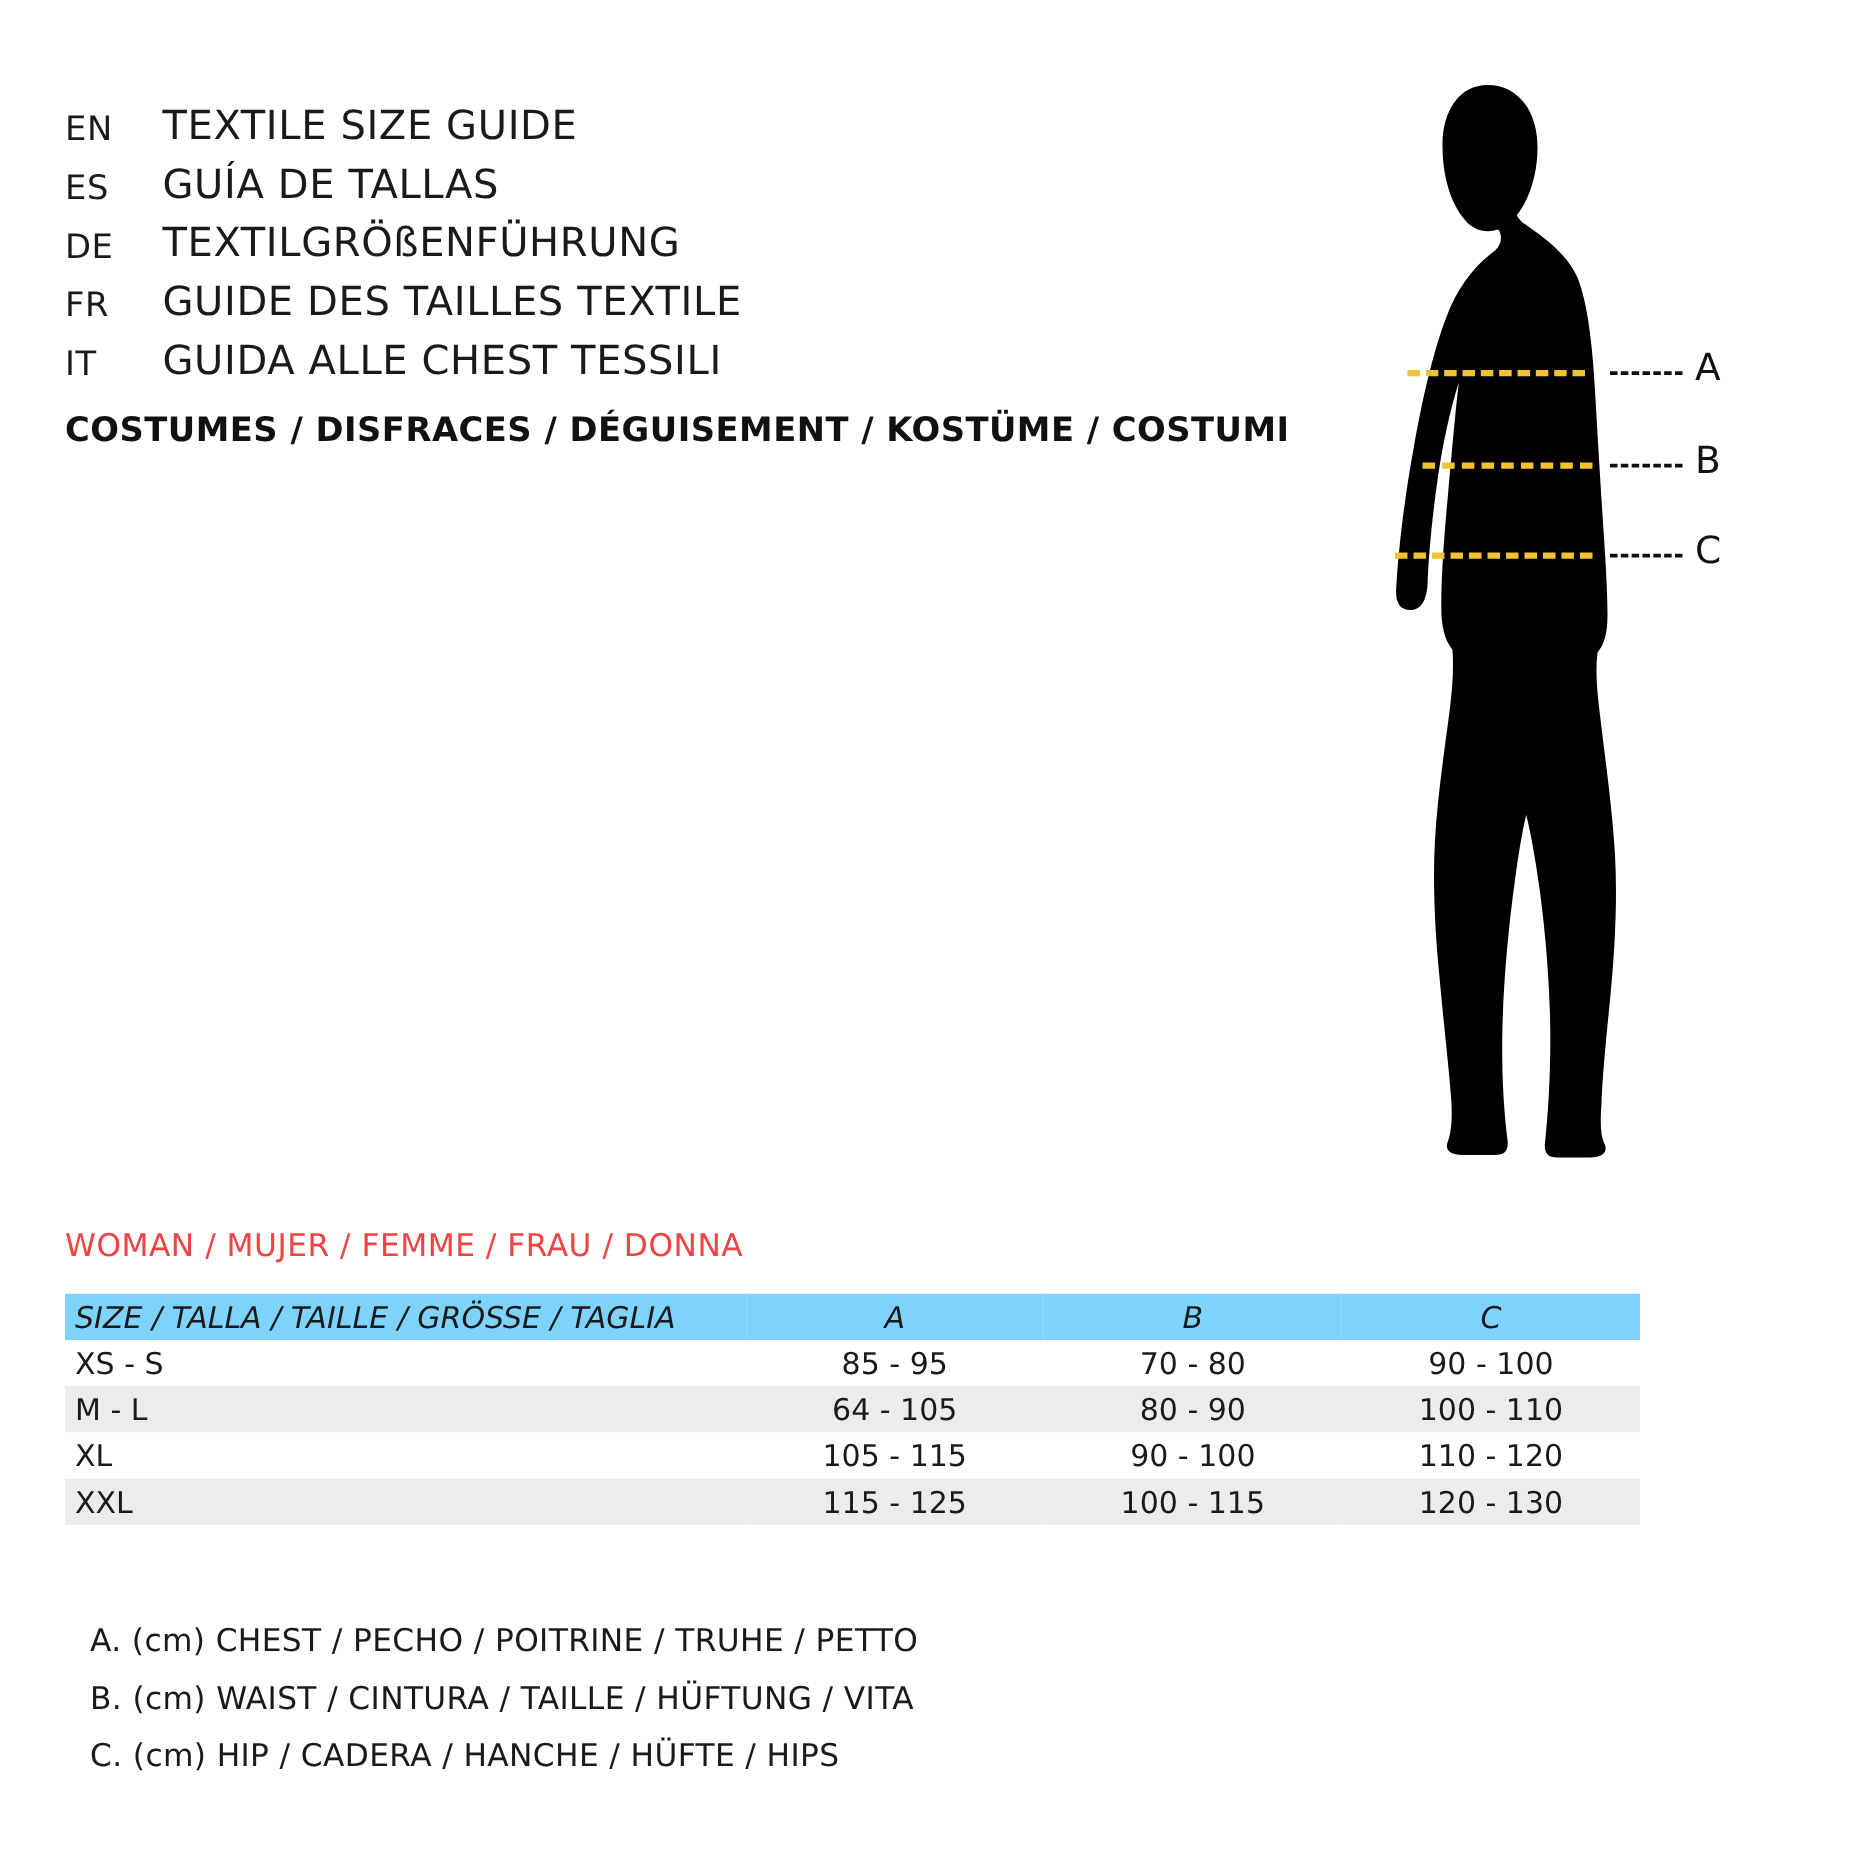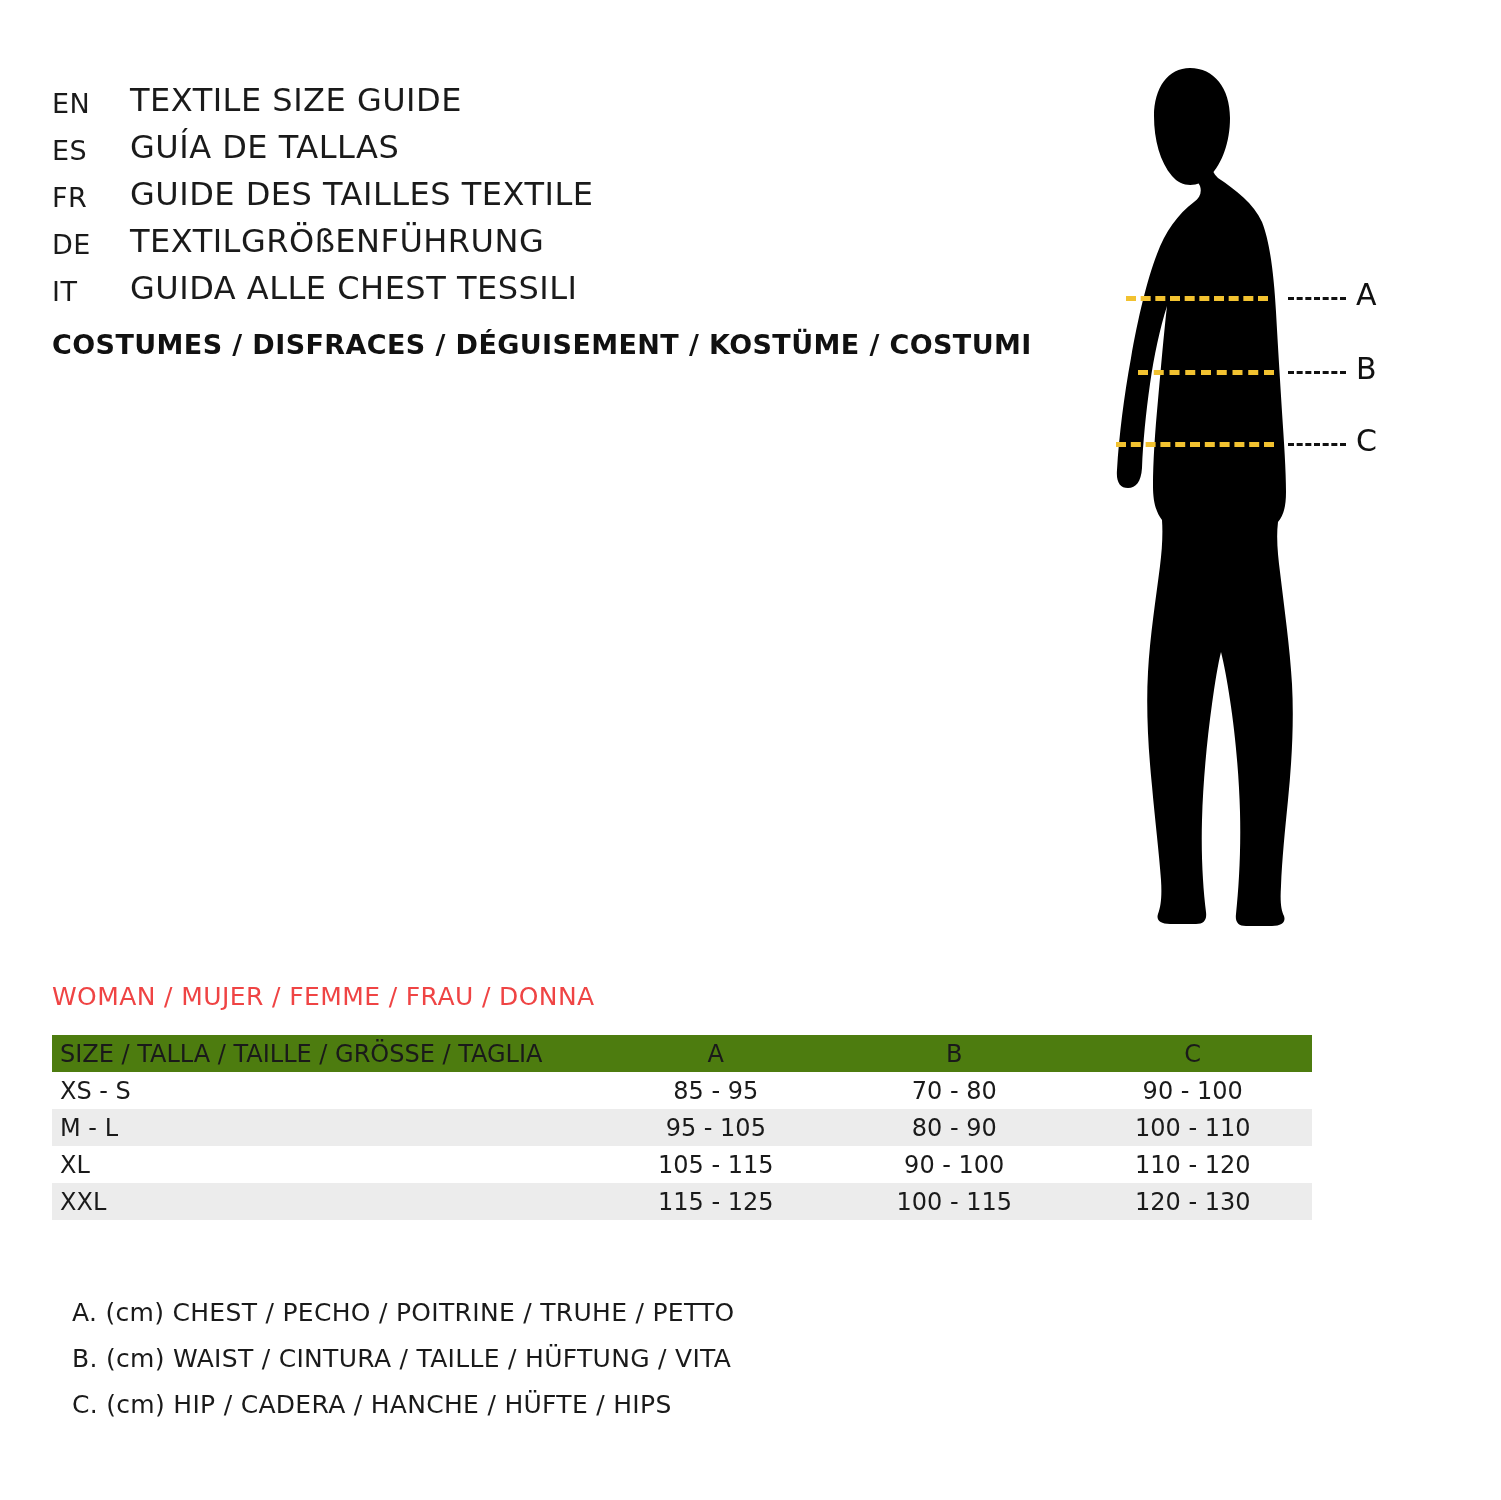--- a/index.html
+++ b/index.html
@@ -96,21 +96,22 @@
     border-collapse: collapse;
     font-size: 24px;
   }
   #size-table th, #size-table td {
     padding: 0;
     height: 37px;
     font-weight: normal;
     color: #1a1a1a;
   }
   #size-table thead tr {
-    background: #4d7c0f;
+    background: #7dd3fc;
+    font-style: italic;
   }
   #size-table tbody tr:nth-child(odd) {
     background: #ffffff;
   }
   #size-table tbody tr:nth-child(even) {
     background: #ececec;
   }
   .col-size {
     width: 540px;
     text-align: left;
@@ -141,26 +142,26 @@
 <div id="lang-block">
   <div class="lang-row">
     <span class="lang-code">EN</span>
     <span class="lang-text">TEXTILE SIZE GUIDE</span>
   </div>
   <div class="lang-row">
     <span class="lang-code">ES</span>
     <span class="lang-text">GUÍA DE TALLAS</span>
   </div>
   <div class="lang-row">
+    <span class="lang-code">DE</span>
+    <span class="lang-text">TEXTILGRÖßENFÜHRUNG</span>
+  </div>
+  <div class="lang-row">
     <span class="lang-code">FR</span>
     <span class="lang-text">GUIDE DES TAILLES TEXTILE</span>
-  </div>
-  <div class="lang-row">
-    <span class="lang-code">DE</span>
-    <span class="lang-text">TEXTILGRÖßENFÜHRUNG</span>
   </div>
   <div class="lang-row">
     <span class="lang-code">IT</span>
     <span class="lang-text">GUIDA ALLE CHEST TESSILI</span>
   </div>
 </div>
 
 <div id="costumes-line">COSTUMES / DISFRACES / DÉGUISEMENT / KOSTÜME / COSTUMI</div>
 
 <div id="figure-area">
@@ -246,21 +247,21 @@
   </thead>
   <tbody>
     <tr>
       <td class="col-size">XS - S</td>
       <td class="col-m">85 - 95</td>
       <td class="col-m">70 - 80</td>
       <td class="col-m">90 - 100</td>
     </tr>
     <tr>
       <td class="col-size">M - L</td>
-      <td class="col-m">95 - 105</td>
+      <td class="col-m">64 - 105</td>
       <td class="col-m">80 - 90</td>
       <td class="col-m">100 - 110</td>
     </tr>
     <tr>
       <td class="col-size">XL</td>
       <td class="col-m">105 - 115</td>
       <td class="col-m">90 - 100</td>
       <td class="col-m">110 - 120</td>
     </tr>
     <tr>

